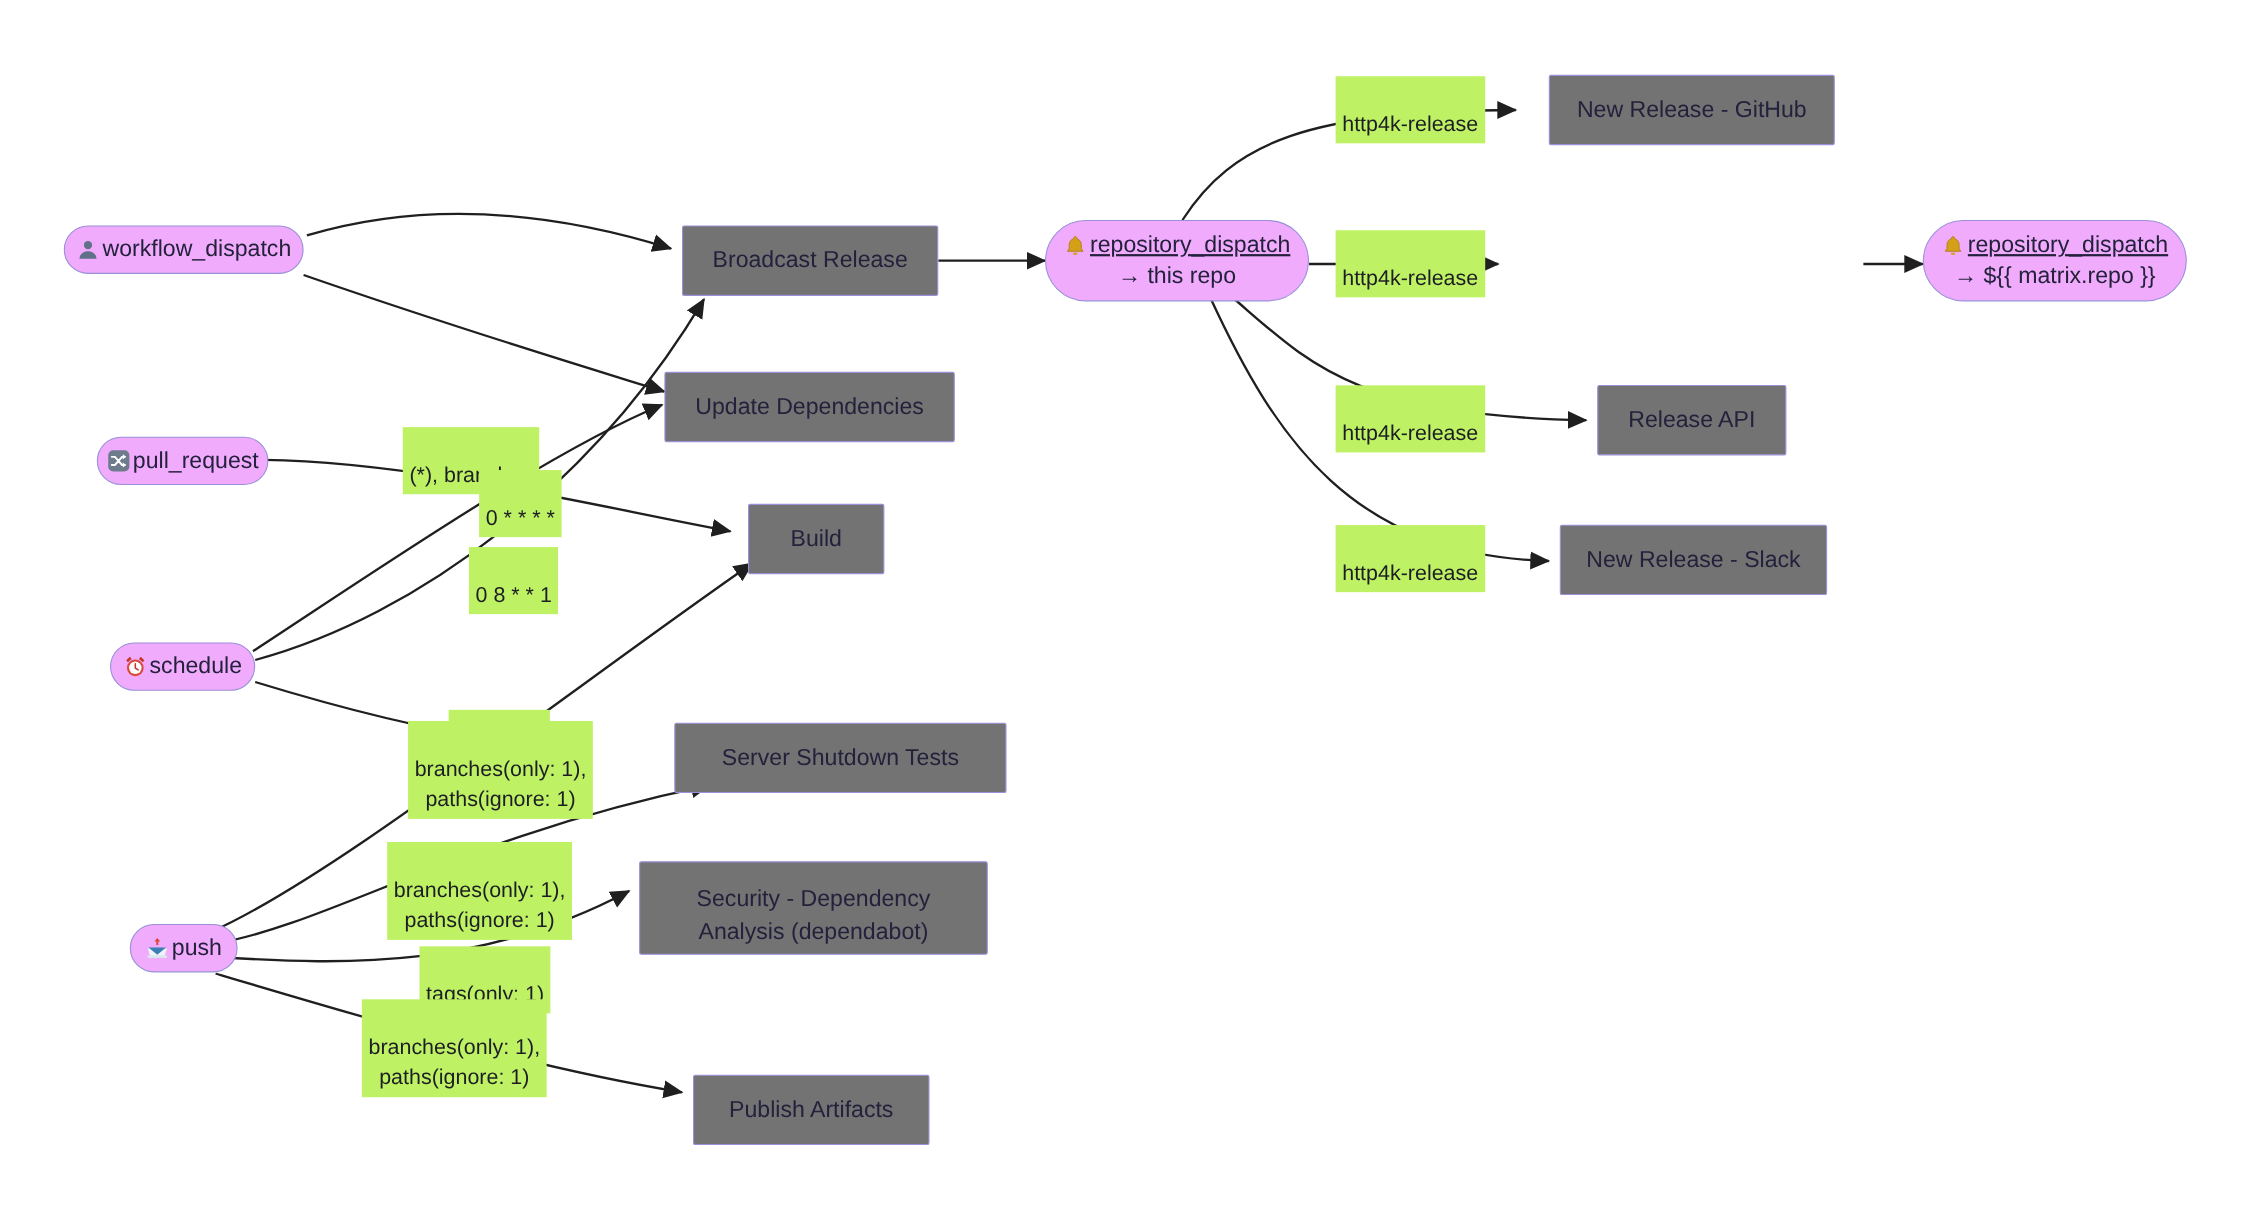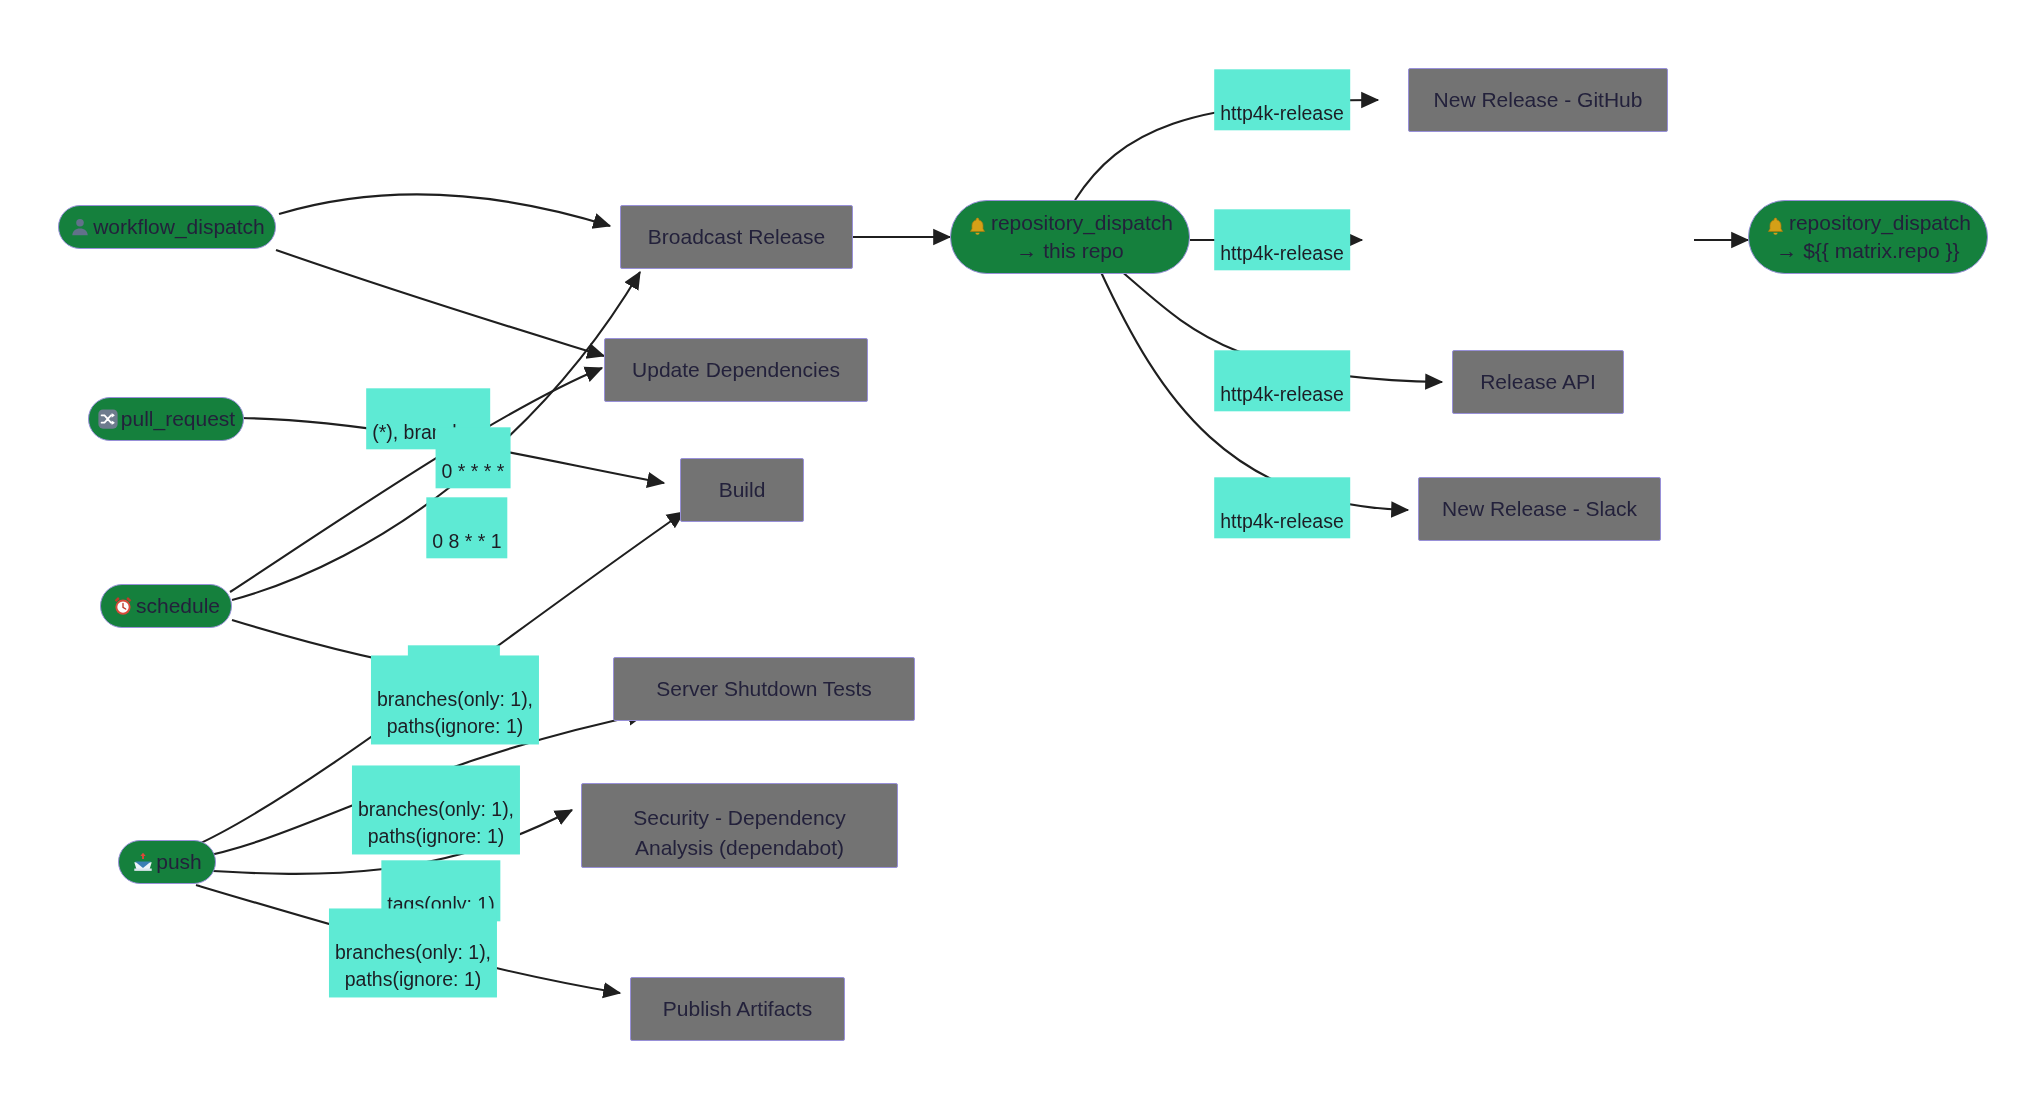--- a/index.html
+++ b/index.html
@@ -25,21 +25,21 @@
     top: 0;
     width: 2038px;
     height: 1116px;
     pointer-events: none;
   }
 
   
   .trigger {
     position: absolute;
     box-sizing: border-box;
-    background: #15803d;
+    background: #f0abfc;
     border: 1.6px solid #9890D8;
     border-radius: 999px;
     display: flex;
     align-items: center;
     justify-content: center;
     color: #23213b;
     font-size: 21px;
     line-height: 1.28;
     text-align: center;
     white-space: nowrap;
@@ -52,22 +52,23 @@
   }
   .trigger .tstack {
     display: flex;
     flex-direction: column;
     align-items: center;
     justify-content: center;
     line-height: 1.32;
   }
   .trigger .trow1 {
     display: flex;
-    align-items: flex-end;
+    align-items: center;
     gap: 3px;
+    text-decoration: underline;
   }
 
   
   .job {
     position: absolute;
     box-sizing: border-box;
     background: #737373;
     border: 1.4px solid #9890D8;
     border-radius: 2px;
     display: flex;
@@ -77,21 +78,21 @@
     color: #23213b;
     font-size: 21px;
     line-height: 1.42;
     padding: 4px 10px;
   }
 
   
   .elabel {
     position: absolute;
     box-sizing: border-box;
-    background: #5eead4;
+    background: #bef264;
     color: #1d1d24;
     font-size: 19.5px;
     line-height: 1.42;
     text-align: center;
     padding: 3px 6px;
     white-space: pre-line;
     transform: translate(-50%, -50%);
   }
 
   

